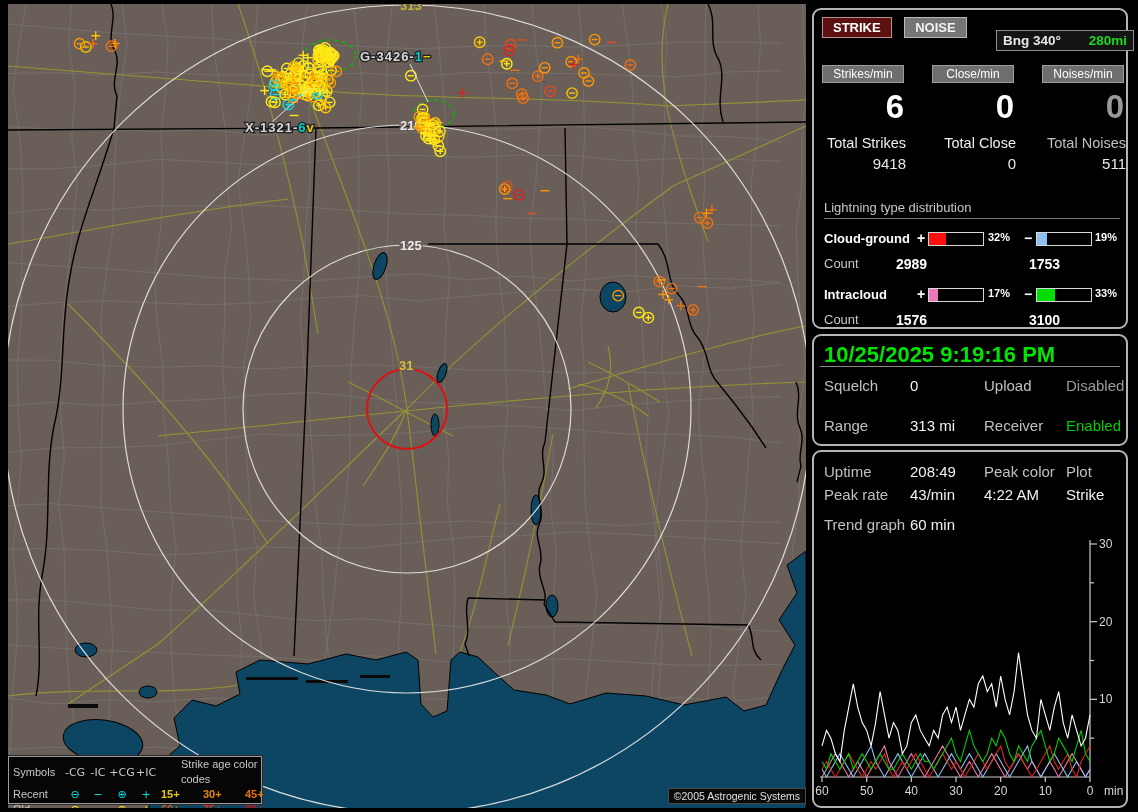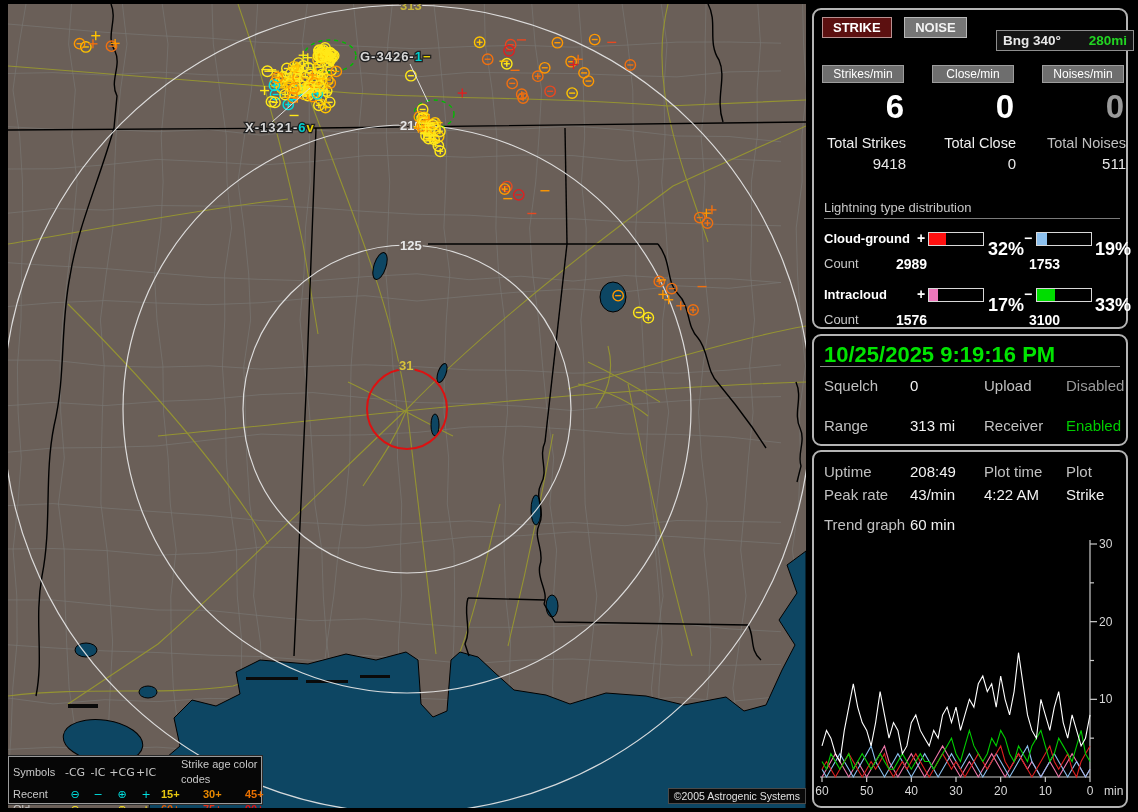--- a/index.html
+++ b/index.html
@@ -47,21 +47,21 @@
   .totlabel{font-size:14.5px;text-align:right;width:84px;margin-top:10px;white-space:nowrap;}
   .totval{font-size:15px;text-align:right;width:84px;margin-top:4px;}
 
   #dist{position:absolute;left:10px;top:190px;width:296px;font-size:13px;}
   #dist-title{color:#c8c8c8;border-bottom:1px solid #7a7a7a;padding-bottom:3px;}
   .dist-row{position:relative;height:16px;margin-top:12px;}
   .dist-name{position:absolute;left:0;font-weight:bold;color:#fff;}
   .dist-sign{position:absolute;font-weight:bold;color:#fff;font-size:14px;top:-1px;}
   .bar{position:absolute;top:1px;width:54px;height:12px;background:#000;border:1px solid #d8d8d8;}
   .bar > div{height:100%;}
-  .pct{position:absolute;font-weight:bold;color:#fff;font-size:18px;margin-top:8px;}
+  .pct{position:absolute;font-weight:bold;color:#fff;font-size:11px;}
   .count-row{position:relative;height:15px;margin-top:9px;color:#c8c8c8;}
   .count-val{position:absolute;font-weight:bold;color:#fff;font-size:14px;}
 
   #datetime{position:absolute;left:10px;top:6px;font-size:22px;font-weight:bold;color:#00e400;white-space:nowrap;}
   #dt-rule{position:absolute;left:6px;top:30px;width:300px;border-bottom:1px solid #8a8a8a;}
   .stat-row{position:absolute;left:0;width:312px;height:16px;font-size:15px;}
   .stat-row span{position:absolute;white-space:nowrap;}
   .c1{left:10px;color:#c0c0c0;} .c2{left:96px;color:#f2f2f2;}
   .c3{left:170px;color:#c0c0c0;} .c4{left:246px;color:#f2f2f2;margin-left:6px;}
   .dim{color:#9a9a9a !important;}
@@ -1344,21 +1344,21 @@
         <span class="c2">313 mi</span>
         <span class="c3">Receiver</span>
         <span class="c4 green" id="sv2">Enabled</span>
       </div>
     </div>
 
     <div class="pbox" id="box3">
       <div class="stat-row" style="top:11px;">
         <span class="c1">Uptime</span>
         <span class="c2">208:49</span>
-        <span class="c3">Plot time</span>
+        <span class="c3">Peak color</span>
         <span class="c4 hdr">Plot</span>
       </div>
       <div class="stat-row" style="top:34px;">
         <span class="c1">Peak rate</span>
         <span class="c2">43/min</span>
         <span class="c3" style="color:#f2f2f2;">4:22 AM</span>
         <span class="c4">Strike</span>
       </div>
       <div class="stat-row" style="top:64px;">
         <span class="c1">Trend graph</span>

